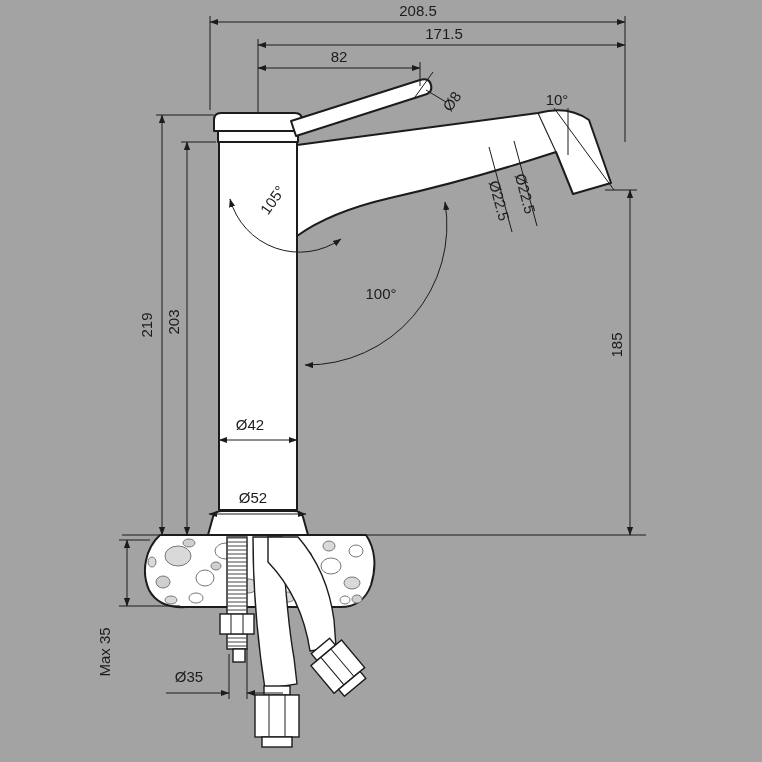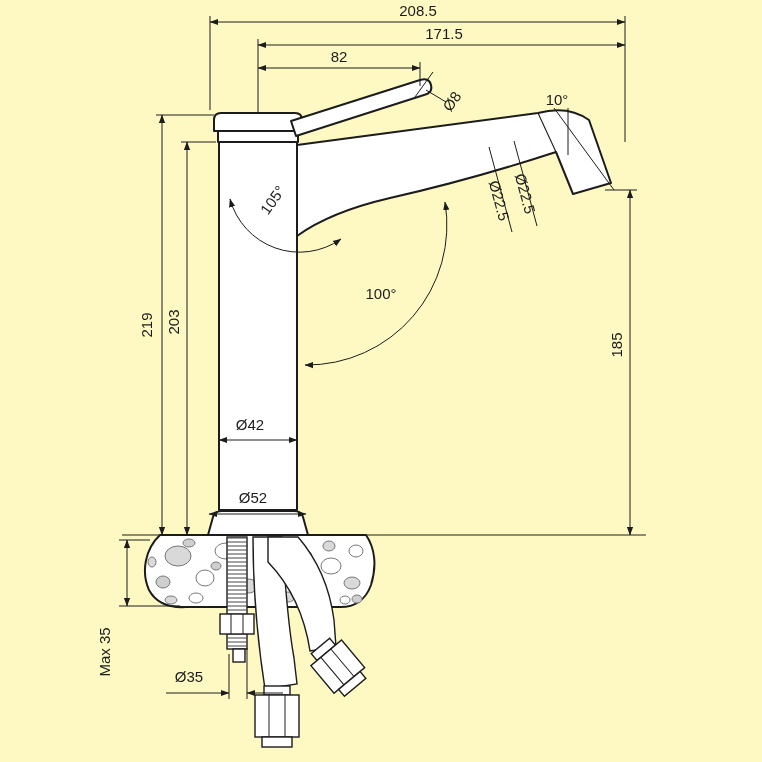--- a/index.html
+++ b/index.html
@@ -1,16 +1,16 @@
 <!DOCTYPE html>
 <html><head>
 <meta charset="utf-8">
 <style>
   html,body{margin:0;padding:0;background:#ffffff;}
-  .canvas{width:762px;height:762px;position:relative;background:#fef9c3;
+  .canvas{width:762px;height:762px;position:relative;background:#a3a3a3;
           font-family:"Liberation Sans",sans-serif;}
   svg{display:block;}
   .dim{stroke:#1c1c1c;stroke-width:1;fill:none;}
   .obj{stroke:#1c1c1c;stroke-width:2;fill:#ffffff;stroke-linejoin:round;}
   .objthin{stroke:#1c1c1c;stroke-width:1.1;fill:none;}
   .hw{stroke:#1c1c1c;stroke-width:1.4;fill:#ffffff;}
   .hwline{stroke:#1c1c1c;stroke-width:1;fill:none;}
   .pebble{stroke:#777777;stroke-width:1;}
   .dimtext{font-size:15px;fill:#1c1c1c;text-anchor:middle;
            font-family:"Liberation Sans",sans-serif;}

